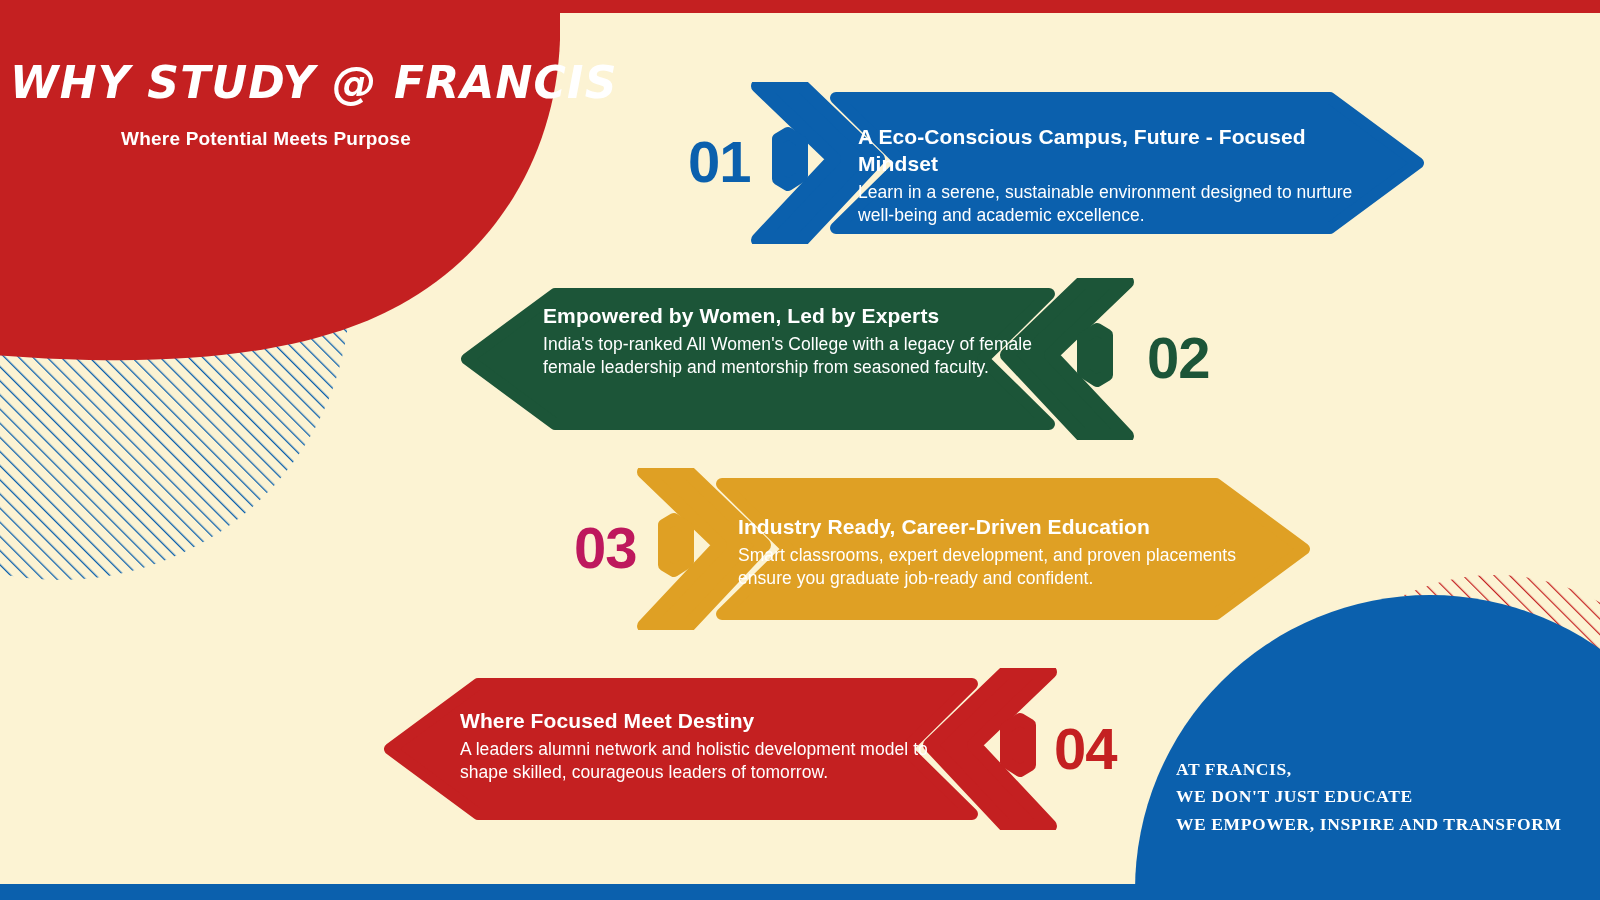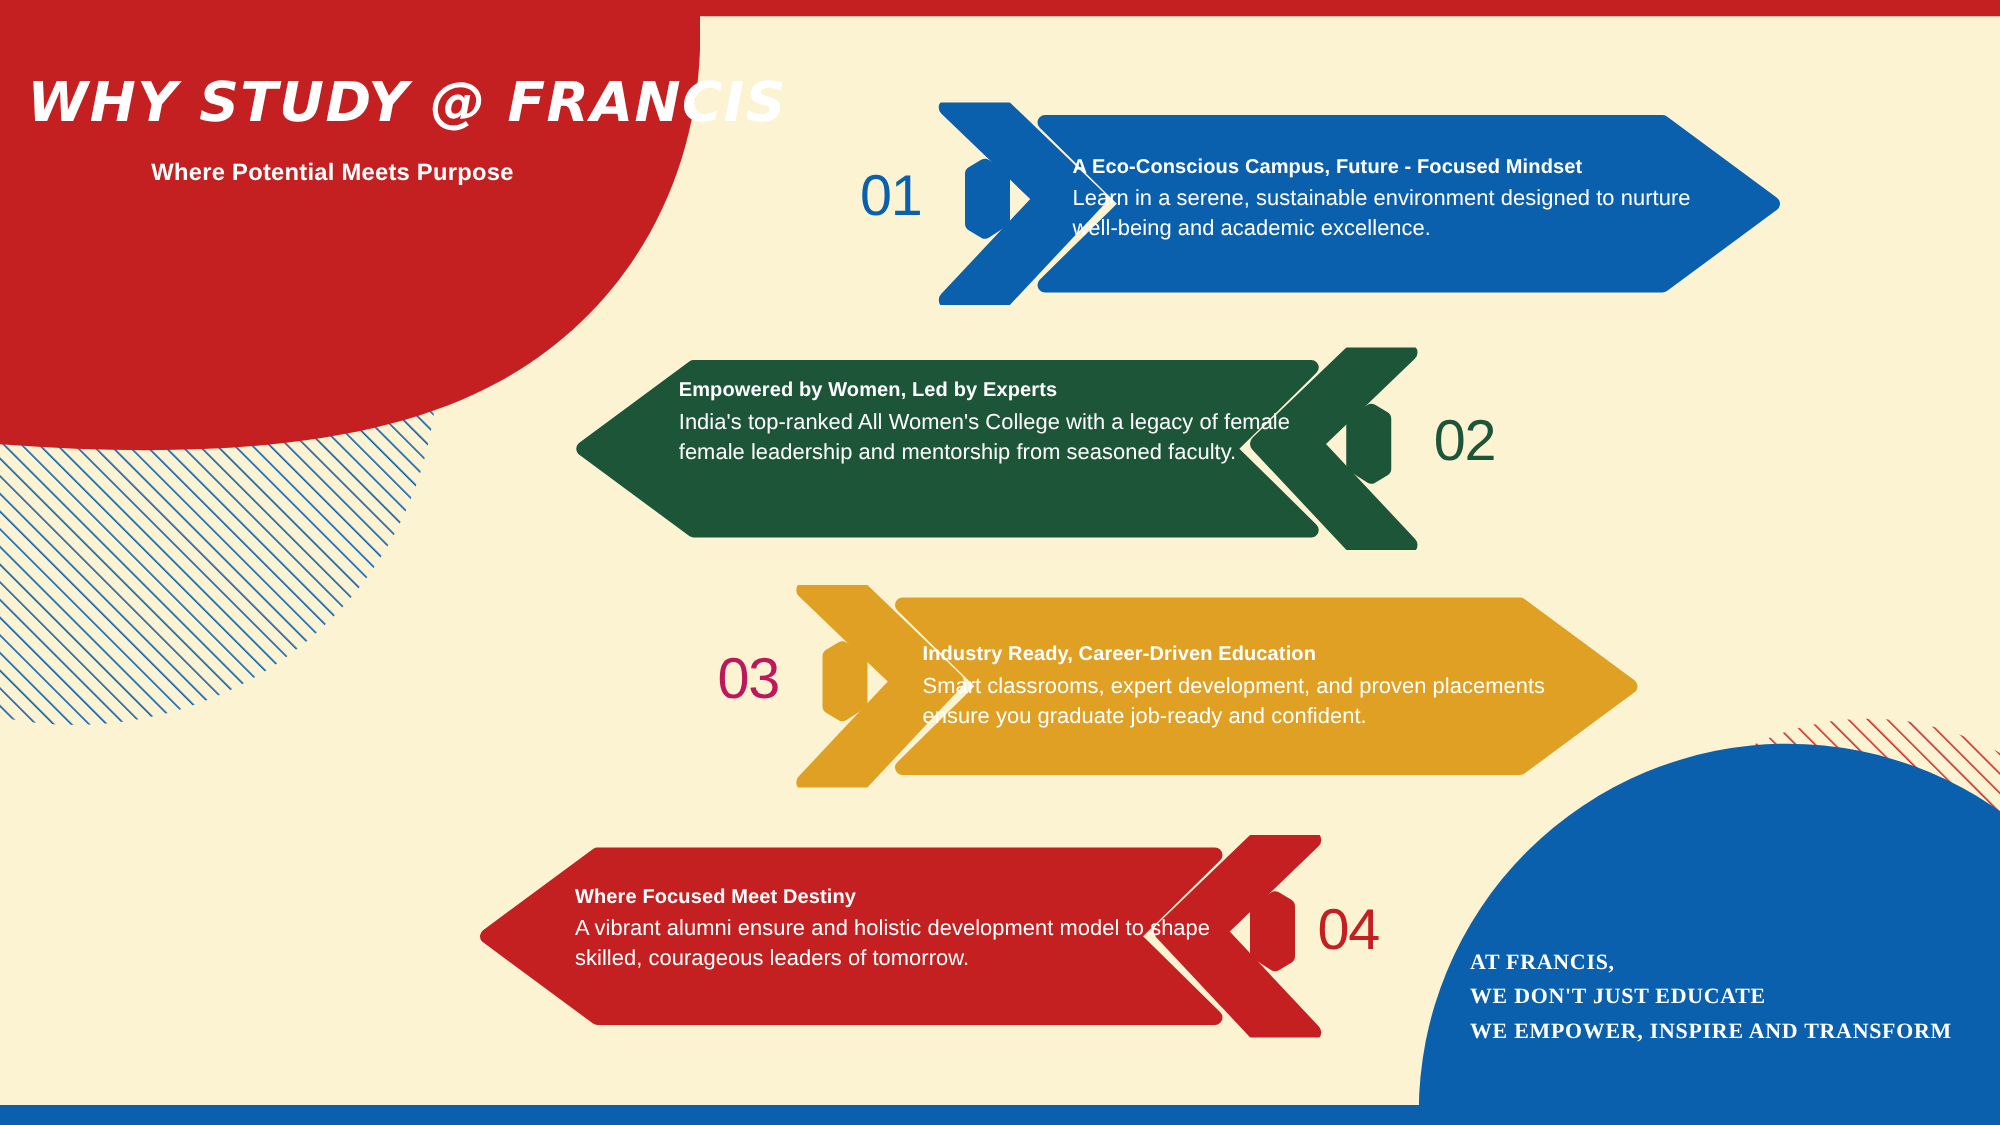--- a/index.html
+++ b/index.html
@@ -13,47 +13,47 @@
   
   .bg-svg{position:absolute;left:0;top:0;width:1600px;height:900px;}
 
   
   .header{position:absolute;left:0;top:60px;width:520px;z-index:6;}
   .header-title{
     font-family:"DejaVu Sans", sans-serif;
     font-weight:700;font-style:italic;
     font-size:44px;letter-spacing:1.2px;
     color:#ffffff;text-align:center;
-    padding-left:22px;
+    padding-left:10px;
     white-space:nowrap;
     line-height:1.05;
   }
   .header-sub{
     margin-top:22px;
     font-family:"Liberation Sans", sans-serif;
     font-weight:700;font-size:19px;color:#ffffff;
     text-align:center;padding-left:12px;letter-spacing:.2px;
   }
 
   
   .arrow-row{position:absolute;z-index:5;}
   .arrow-wrap{position:relative;width:100%;height:100%;}
   .arrow-svg{position:absolute;left:0;top:0;}
 
   .num{
     position:absolute;
     font-family:"Liberation Sans", sans-serif;
-    font-weight:400;font-size:46px;line-height:1;
+    font-weight:700;font-size:58px;line-height:1;
     letter-spacing:-1px;
   }
 
   .txtblock{position:absolute;color:#ffffff;}
   .txt-head{
     font-family:"Liberation Sans", sans-serif;
-    font-weight:700;font-size:16px;line-height:1.28;
+    font-weight:700;font-size:21px;line-height:1.28;
     letter-spacing:.1px;margin-bottom:3px;
   }
   .txt-body{
     font-family:Liberation Sans, sans-serif;
     font-weight:400;font-size:17.5px;line-height:1.33;
     letter-spacing:.05px;
   }
 
   
   .statement{
@@ -163,21 +163,21 @@
       <svg class="arrow-svg" width="680" height="162" viewBox="0 0 680 162">
         <g transform="translate(680,0) scale(-1,1)">
           <path d="M 8 4 L 52 4 L 128 77 L 52 158 L 8 158 L 84 77 Z" fill="#C42021" stroke="#C42021" stroke-width="14" stroke-linejoin="round"></path>
           <path d="M 86 16 L 580 16 L 668 81 L 580 146 L 86 146 L 152 81 Z" fill="#C42021" stroke="#C42021" stroke-width="12" stroke-linejoin="round"></path>
           <path d="M 28 57 L 38 51 L 52 60 L 52 94 L 38 103 L 28 97 Z" fill="#C42021" stroke="#C42021" stroke-width="12" stroke-linejoin="round"></path>
         </g>
       </svg>
       <div class="num" style="left:676px;top:52px;color:#C42021;">04</div>
       <div class="txtblock" style="left:82px;top:40px;width:520px;">
         <div class="txt-head"> Where Focused Meet Destiny</div>
-        <div class="txt-body">A vibrant alumni ensure and holistic development model to shape skilled, courageous leaders of tomorrow.</div>
+        <div class="txt-body">A leaders alumni network and holistic development model to shape skilled, courageous leaders of tomorrow.</div>
       </div>
     </div>
   </div>
 
   <div class="statement">
     <div>AT FRANCIS,</div>
     <div>WE DON'T JUST EDUCATE</div>
     <div>WE EMPOWER, INSPIRE AND TRANSFORM</div>
   </div>
 

